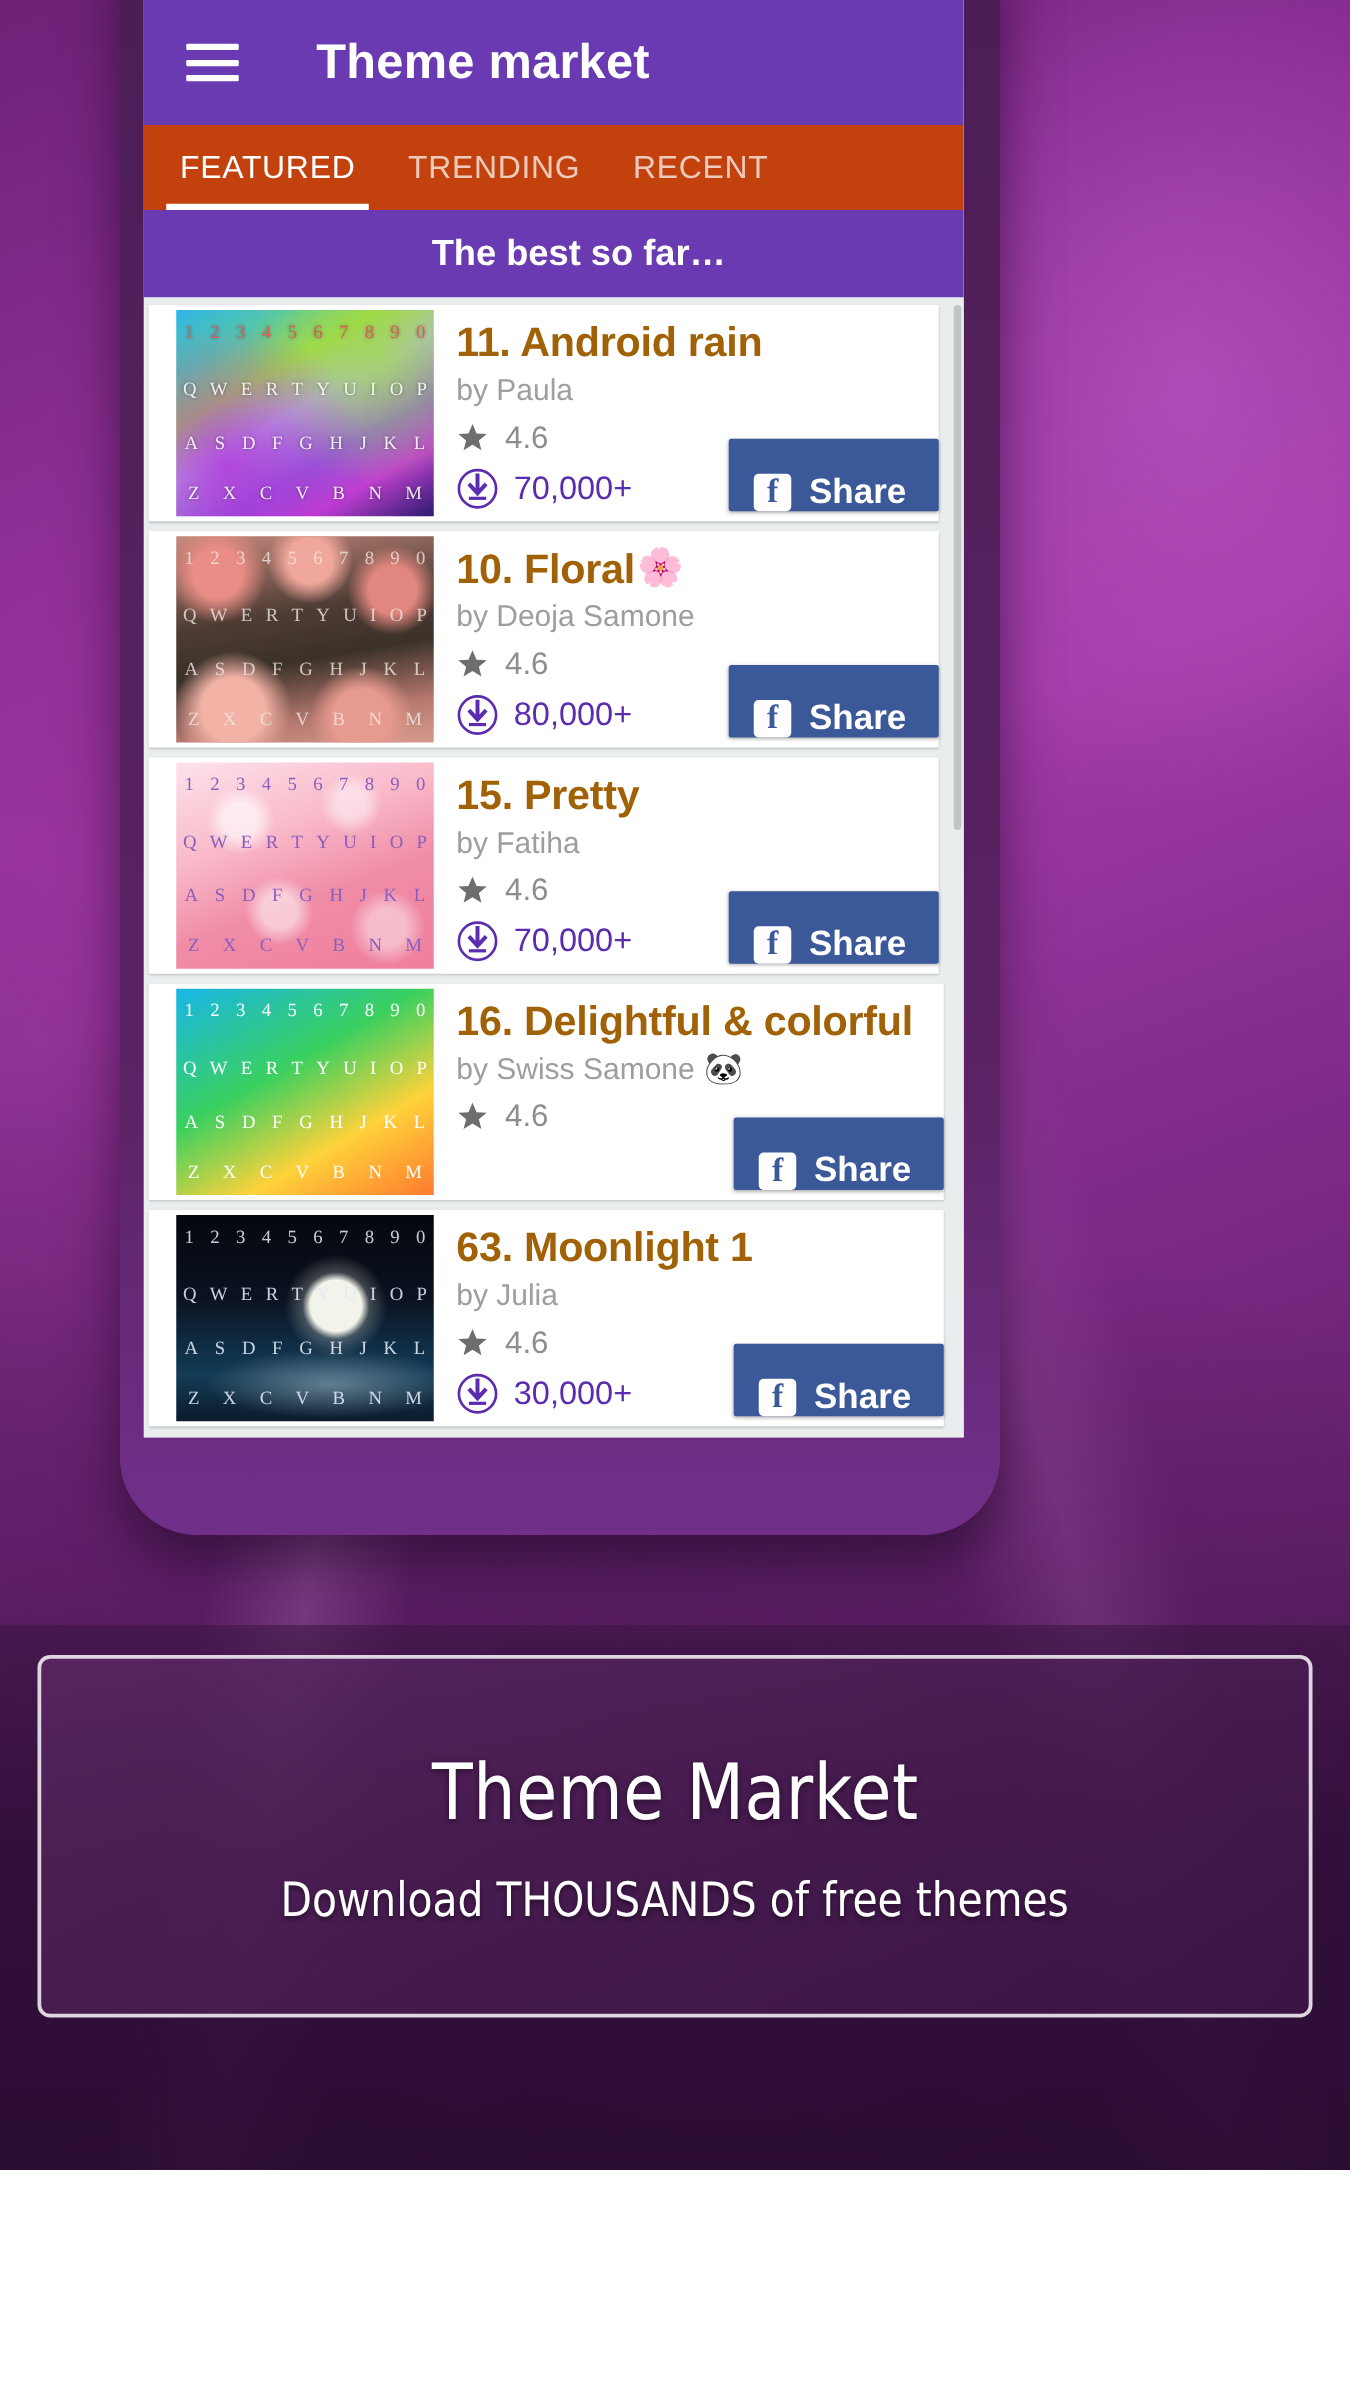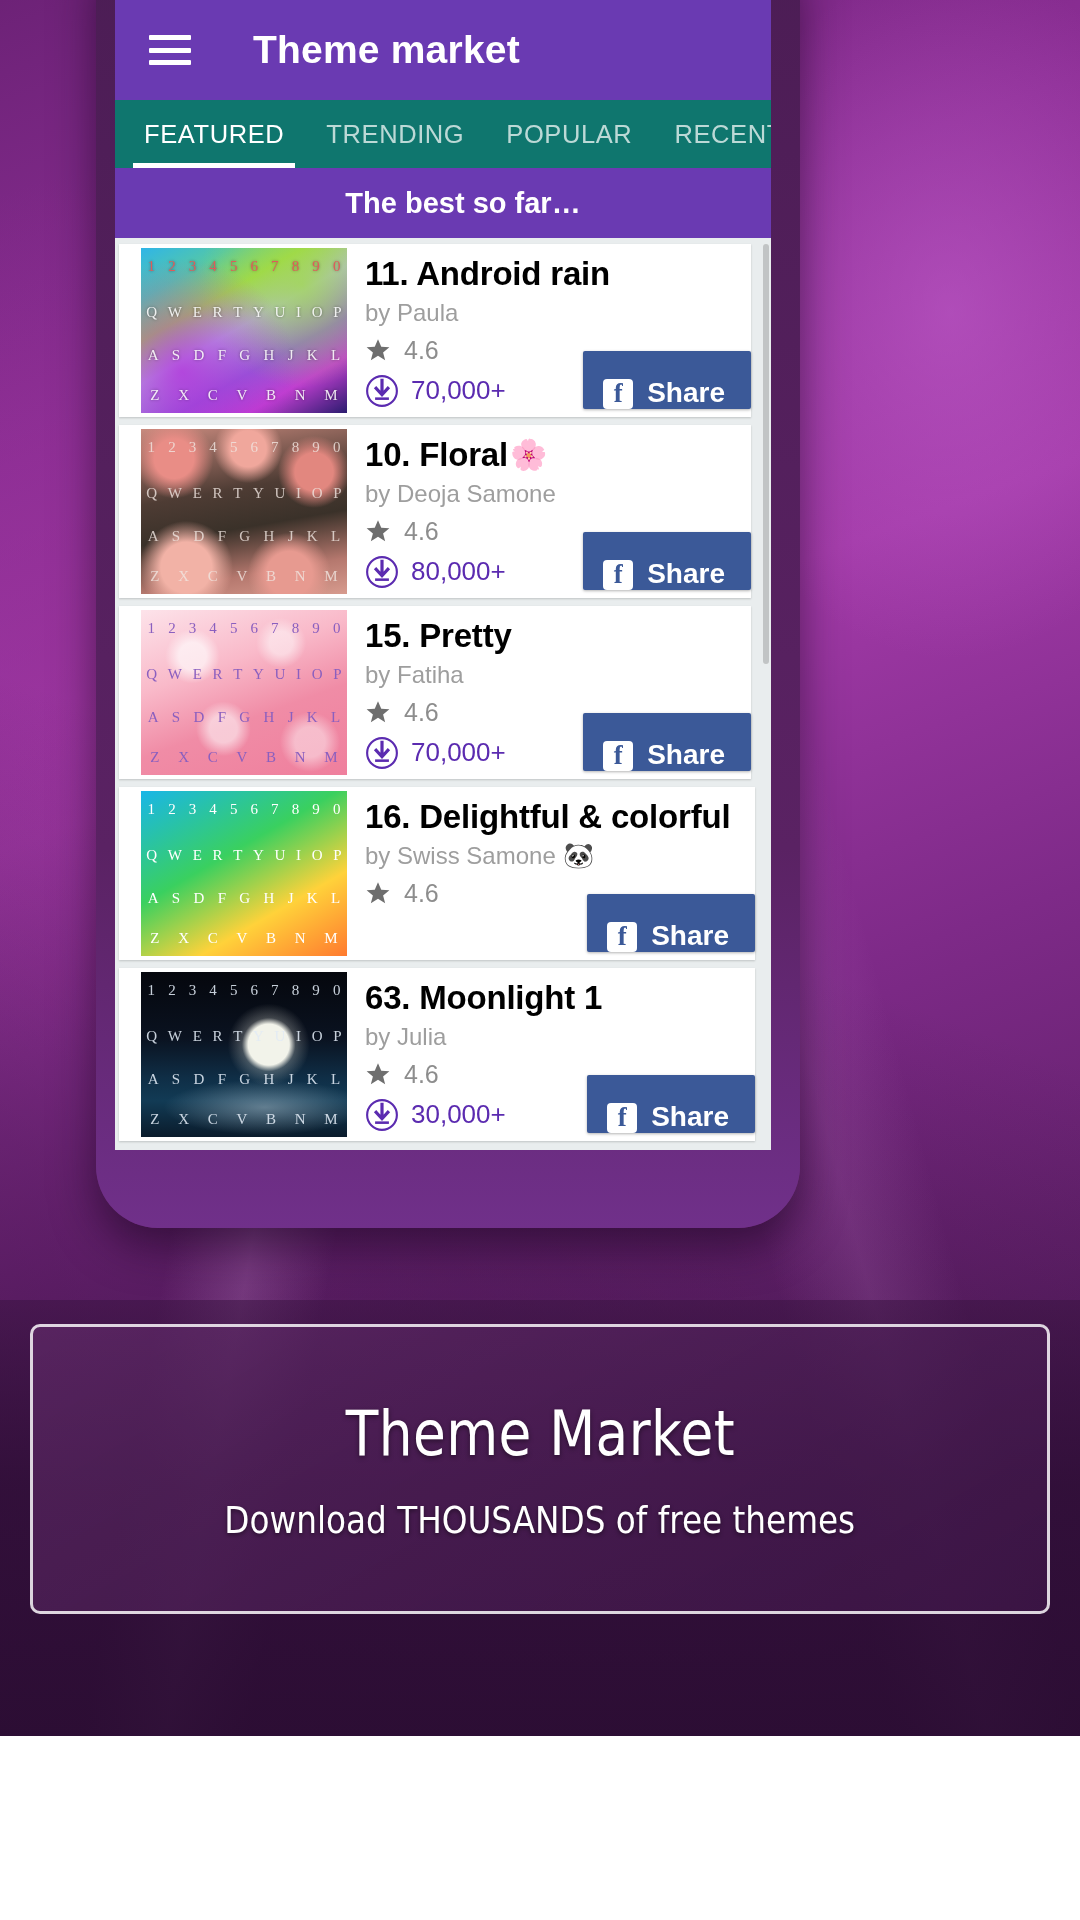--- a/index.html
+++ b/index.html
@@ -79,21 +79,21 @@
     color: #fff;
     font-size: 39px;
     font-weight: 700;
     margin-left: 62px;
     letter-spacing: 0.2px;
     white-space: nowrap;
   }
 
   
   .tabs {
-    background: #0f766e;
+    background: #c2410c;
     height: 68px;
     display: flex;
     align-items: stretch;
     padding: 0 16px 0 8px;
     flex: none;
   }
   .tab {
     position: relative;
     display: flex; align-items: center; justify-content: center;
     padding: 0 21px;
@@ -218,21 +218,21 @@
     flex: 1 1 auto;
     padding: 12px 0 0 18px;
     display: flex;
     flex-direction: column;
     position: relative;
     min-width: 0;
   }
   .title {
     font-size: 33px;
     font-weight: 700;
-    color: #000000;
+    color: #a16207;
     letter-spacing: -0.2px;
     line-height: 1.12;
     white-space: nowrap;
     display: flex;
     align-items: center;
     gap: 2px;
   }
   .title .emoji { font-size: 30px; line-height: 1; }
   .author {
     font-size: 24px;
@@ -359,21 +359,20 @@
         <span></span>
           <span></span>
           <span></span>
       </div>
       <div class="appbar-title">Theme market</div>
     </div>
 
     <div class="tabs">
       <div class="tab active">FEATURED</div>
       <div class="tab">TRENDING</div>
-      <div class="tab">POPULAR</div>
       <div class="tab">RECENT</div>
     </div>
 
     <div class="subtitle-band">
       <div class="txt">The best so far…</div>
     </div>
 
     <div class="list">
 
       <div class="scrollbar"></div>

